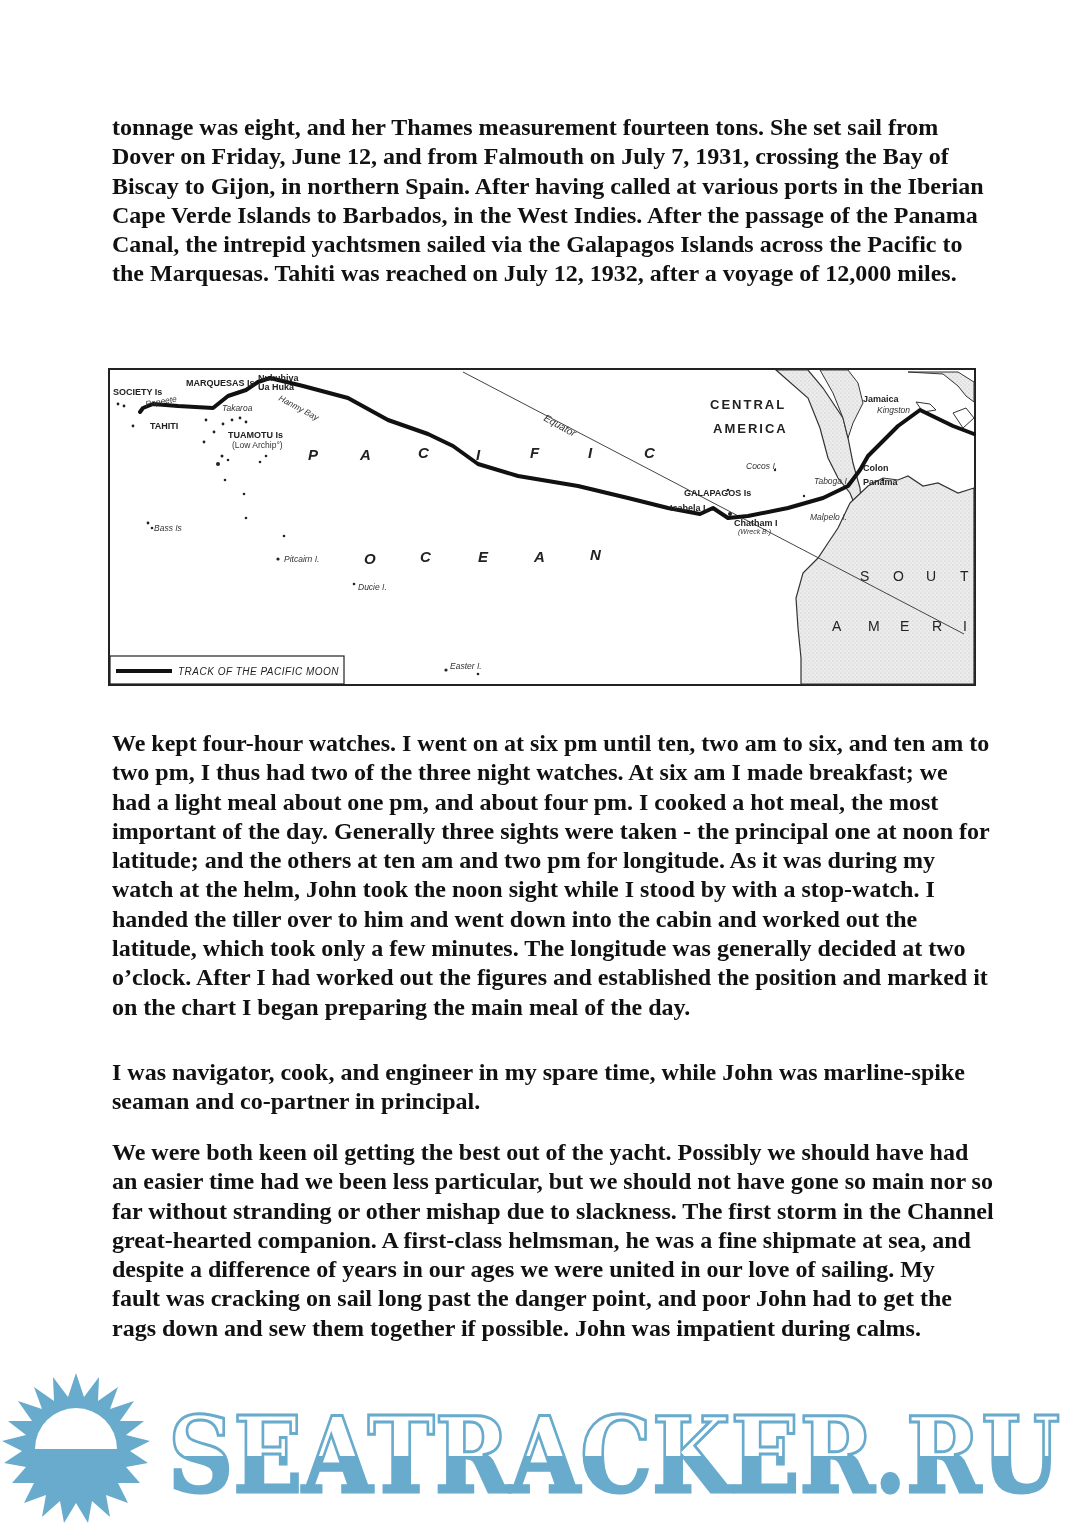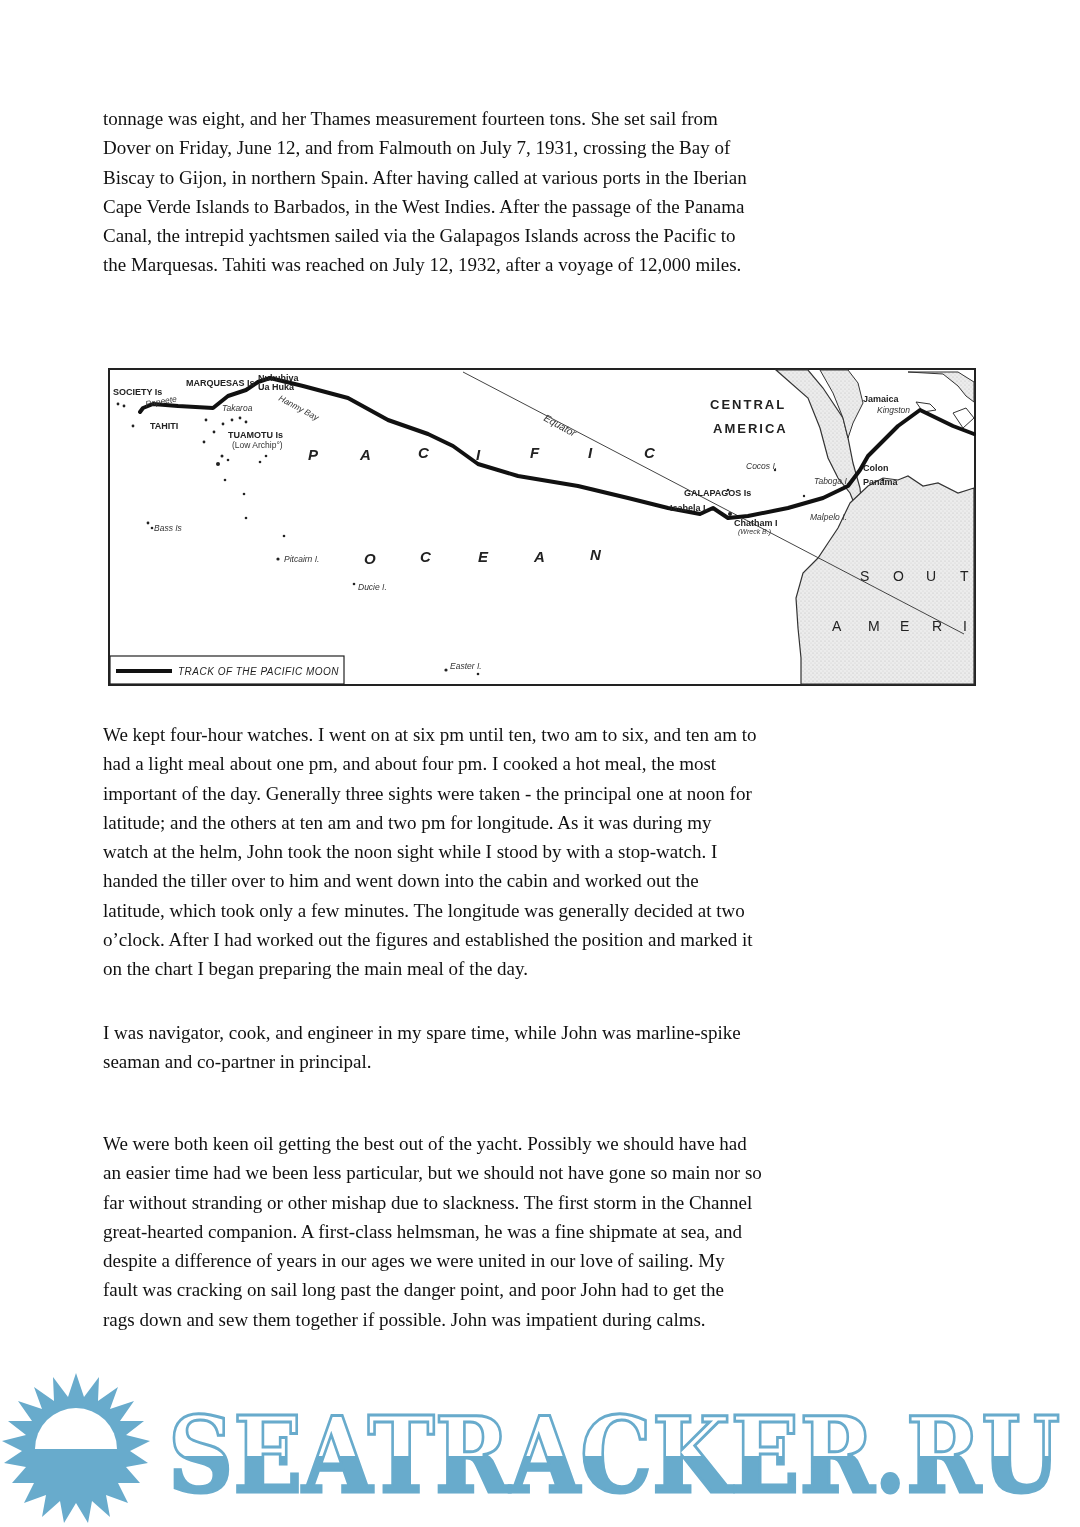--- a/index.html
+++ b/index.html
@@ -1,21 +1,21 @@
 <!DOCTYPE html>
 <html><head>
 <meta charset="utf-8">
 <style>
   html, body { margin: 0; padding: 0; background: #ffffff; }
   body { width: 1080px; height: 1527px; position: relative; overflow: hidden; font-family: "Liberation Serif", serif; color: #111; }
-  .para { position: absolute; left: 103px; width: 876px; font-size: 19px; line-height: 29.3px; margin: 0; }
+  .para { position: absolute; left: 103px; width: 876px; font-size: 24px; line-height: 29.3px; margin: 9px; font-weight: bold; }
   .para span.line { display: block; white-space: nowrap; }
   #p1 { top: 104px; }
   #p2 { top: 720px; }
-  #p3 { top: 1018px; }
+  #p3 { top: 1049px; }
   #p4 { top: 1129px; }
   .map { position: absolute; left: 108px; top: 368px; width: 868px; height: 318px; }
   .logo { position: absolute; left: 0; top: 1368px; width: 1080px; height: 159px; }
 </style>
 </head>
 <body>
 
 <div class="para" id="p1">
   <span class="line">tonnage was eight, and her Thames measurement fourteen tons. She set sail from</span>
   <span class="line">Dover on Friday, June 12, and from Falmouth on July 7, 1931, crossing the Bay of</span>
@@ -146,20 +146,21 @@
 
   <g>
     <rect x="2" y="288" width="234" height="28" fill="#fff" stroke="#222" stroke-width="1.2"></rect>
     <line x1="8" y1="303" x2="64" y2="303" stroke="#111" stroke-width="4"></line>
     <text x="70" y="307" font-family="Liberation Sans, sans-serif" font-style="italic" font-size="10" fill="#222" letter-spacing="0.5">TRACK OF THE PACIFIC MOON</text>
   </g>
 </svg>
 
 <div class="para" id="p2">
   <span class="line">We kept four-hour watches. I went on at six pm until ten, two am to six, and ten am to</span>
+  <span class="line">two pm, I thus had two of the three night watches. At six am I made breakfast; we</span>
   <span class="line">had a light meal about one pm, and about four pm. I cooked a hot meal, the most</span>
   <span class="line">important of the day. Generally three sights were taken - the principal one at noon for</span>
   <span class="line">latitude; and the others at ten am and two pm for longitude. As it was during my</span>
   <span class="line">watch at the helm, John took the noon sight while I stood by with a stop-watch. I</span>
   <span class="line">handed the tiller over to him and went down into the cabin and worked out the</span>
   <span class="line">latitude, which took only a few minutes. The longitude was generally decided at two</span>
   <span class="line">o’clock. After I had worked out the figures and established the position and marked it</span>
   <span class="line">on the chart I began preparing the main meal of the day.</span>
 </div>
 

